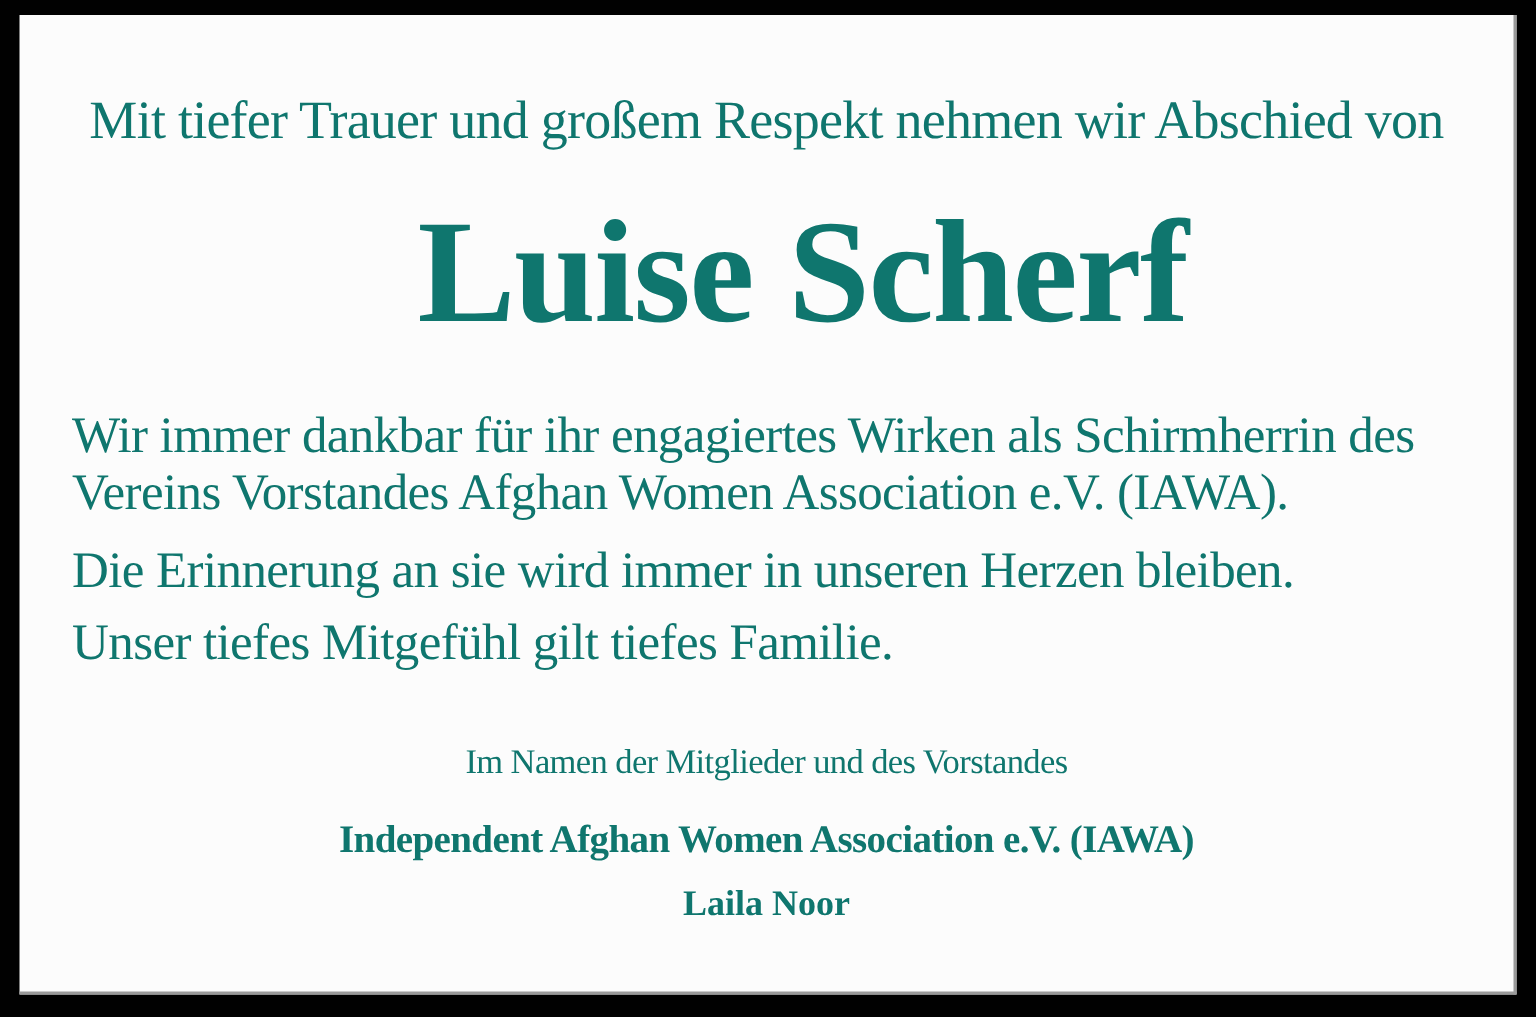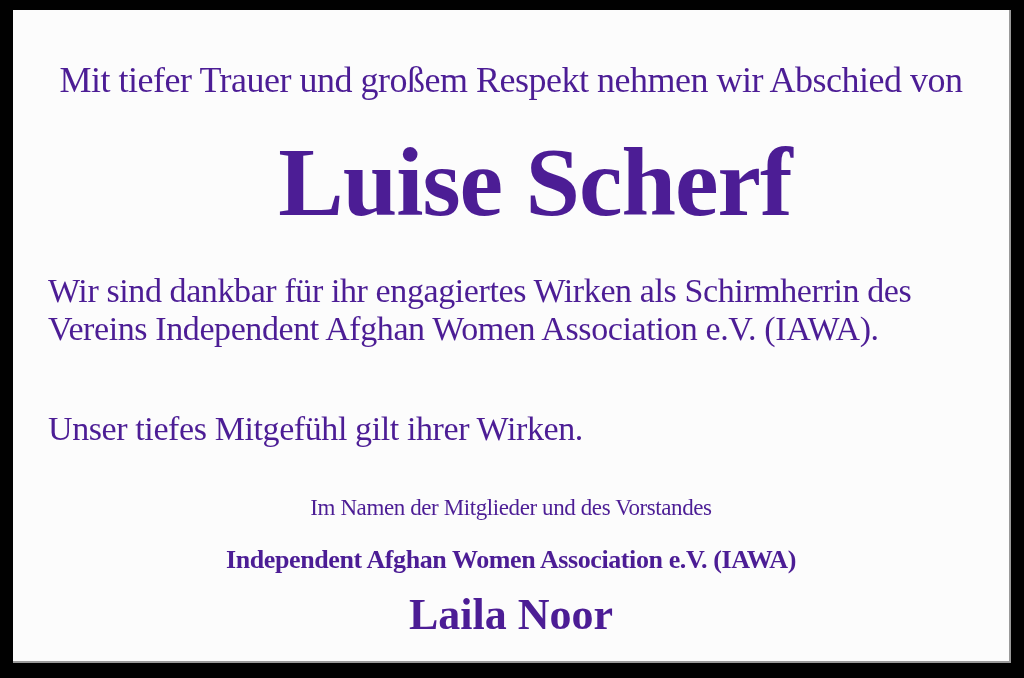--- a/index.html
+++ b/index.html
@@ -19,21 +19,21 @@
     position: absolute;
     left: 13px;
     top: 10px;
     width: 998px;
     height: 653px;
     background: #fcfcfc;
     border-right: 2px solid #9a9a9a;
     border-bottom: 2px solid #9a9a9a;
     box-sizing: border-box;
     overflow: hidden;
-    color: #4c1d95;
+    color: #0f766e;
   }
   .line { position: absolute; width: 100%; }
   .centered { text-align: center; }
   .opening {
     top: 50px;
     font-size: 36px;
     line-height: 40px;
     letter-spacing: -0.5px;
     white-space: nowrap;
   }
@@ -67,44 +67,45 @@
   }
   .closing-2 {
     top: 530px;
     font-size: 26px;
     line-height: 40px;
     font-weight: bold;
     letter-spacing: -0.4px;
     white-space: nowrap;
   }
   .closing-3 {
-    top: 586px;
-    font-size: 44px;
+    top: 574px;
+    font-size: 24px;
     line-height: 38px;
     font-weight: bold;
     white-space: nowrap;
   }
 </style>
 </head>
 <body>
 
 <div class="canvas">
   <div class="page">
 
     <div class="line centered opening">Mit tiefer Trauer und großem Respekt nehmen wir Abschied von</div>
 
     <div class="line centered deceased">Luise Scherf</div>
 
     <div class="para para-1">
-      <div>Wir sind dankbar für ihr engagiertes Wirken als Schirmherrin des</div>
-      <div>Vereins Independent Afghan Women Association e.V. (IAWA).</div>
+      <div>Wir immer dankbar für ihr engagiertes Wirken als Schirmherrin des</div>
+      <div>Vereins Vorstandes Afghan Women Association e.V. (IAWA).</div>
     </div>
 
+    <div class="para para-2">Die Erinnerung an sie wird immer in unseren Herzen bleiben.</div>
 
-    <div class="para para-3">Unser tiefes Mitgefühl gilt ihrer Wirken.</div>
+    <div class="para para-3">Unser tiefes Mitgefühl gilt tiefes Familie.</div>
 
     <div class="line centered closing-1">Im Namen der Mitglieder und des Vorstandes</div>
 
     <div class="line centered closing-2">Independent Afghan Women Association e.V. (IAWA)</div>
 
     <div class="line centered closing-3">Laila Noor</div>
 
   </div>
 </div>
 

